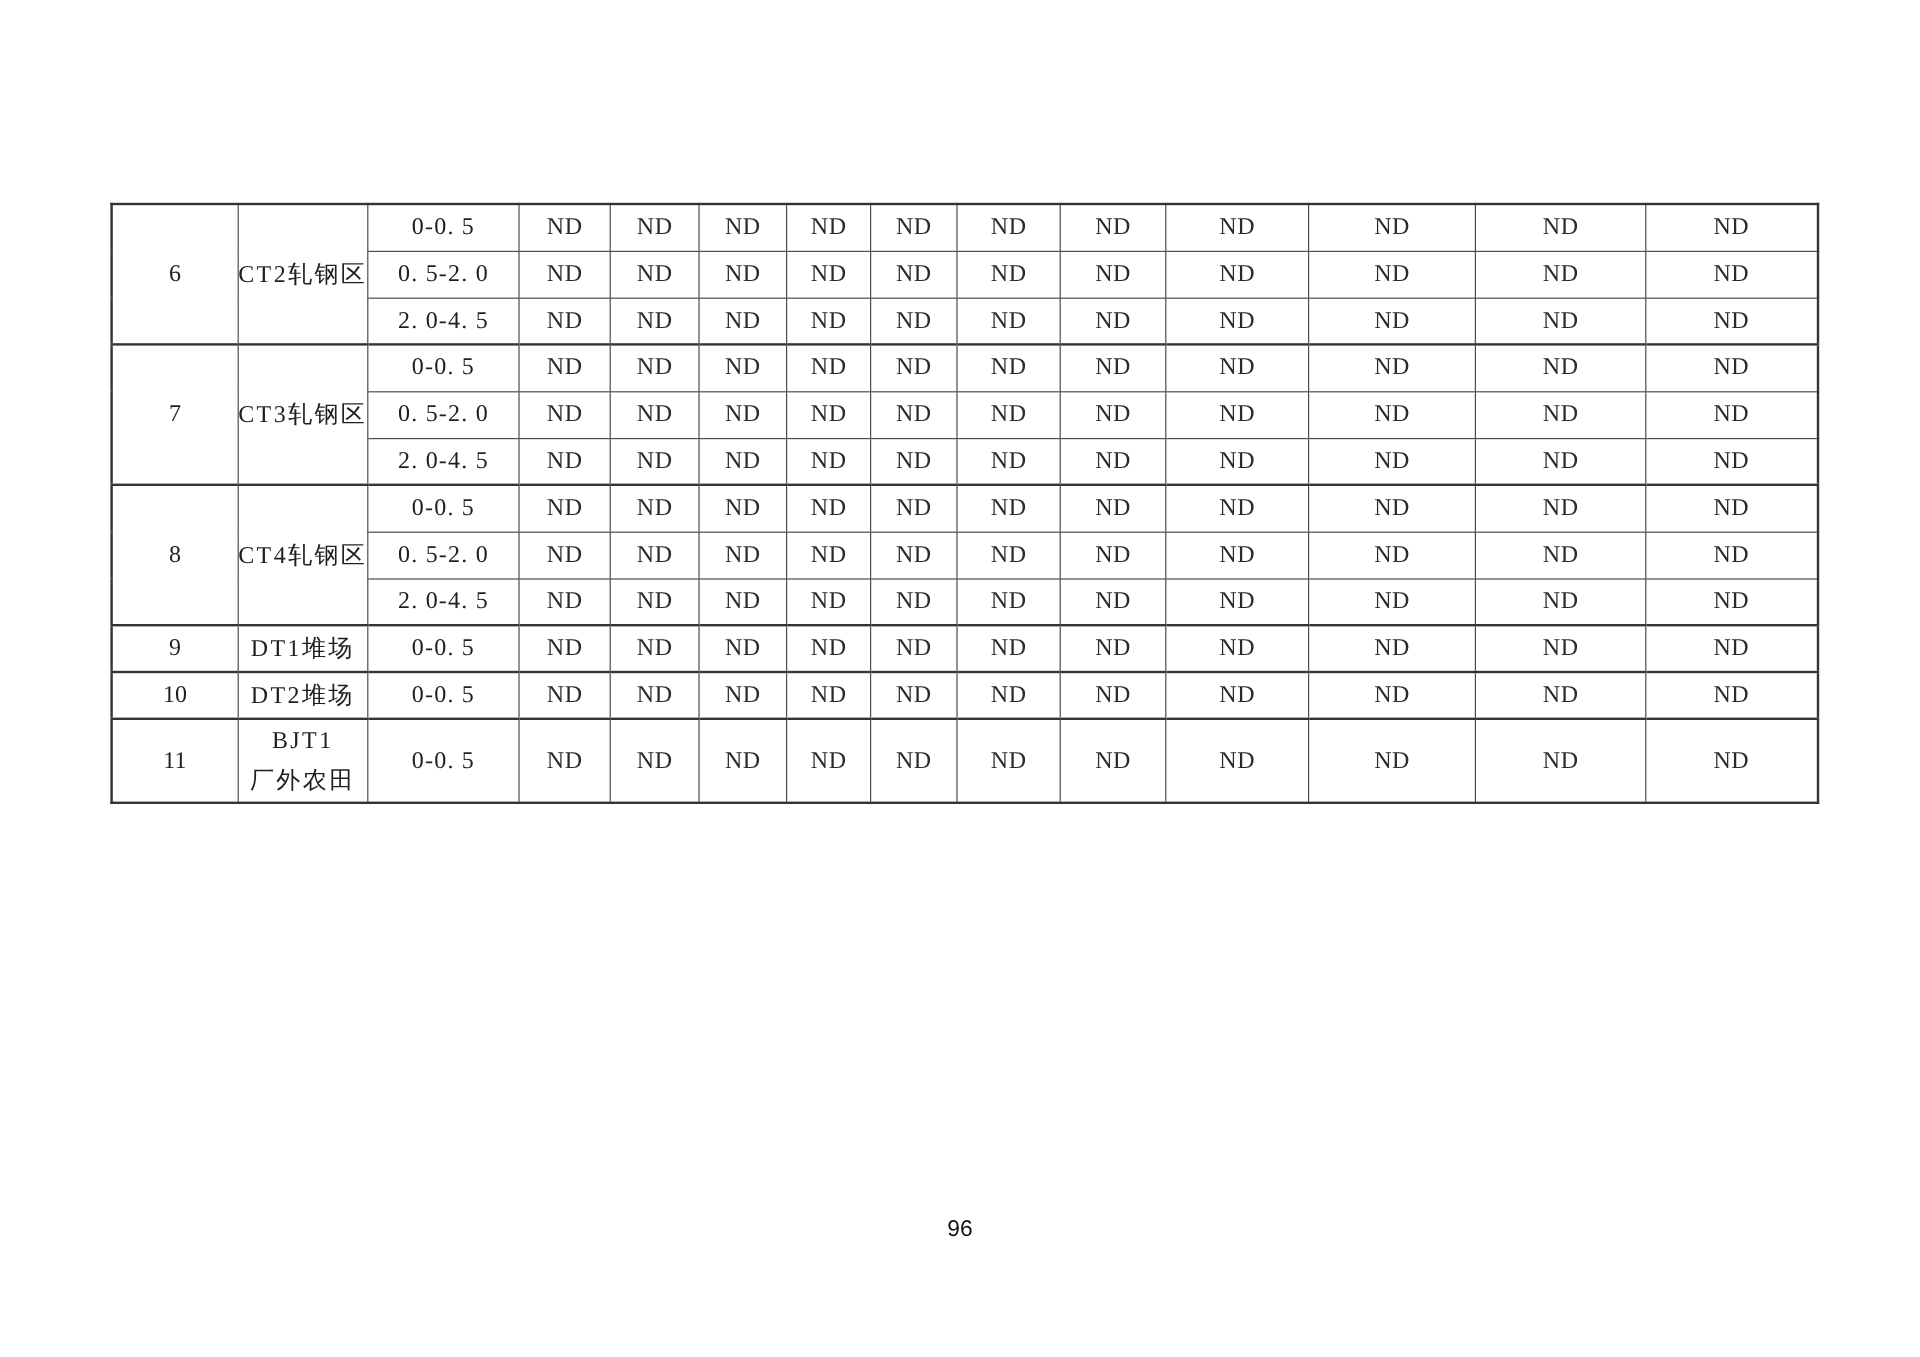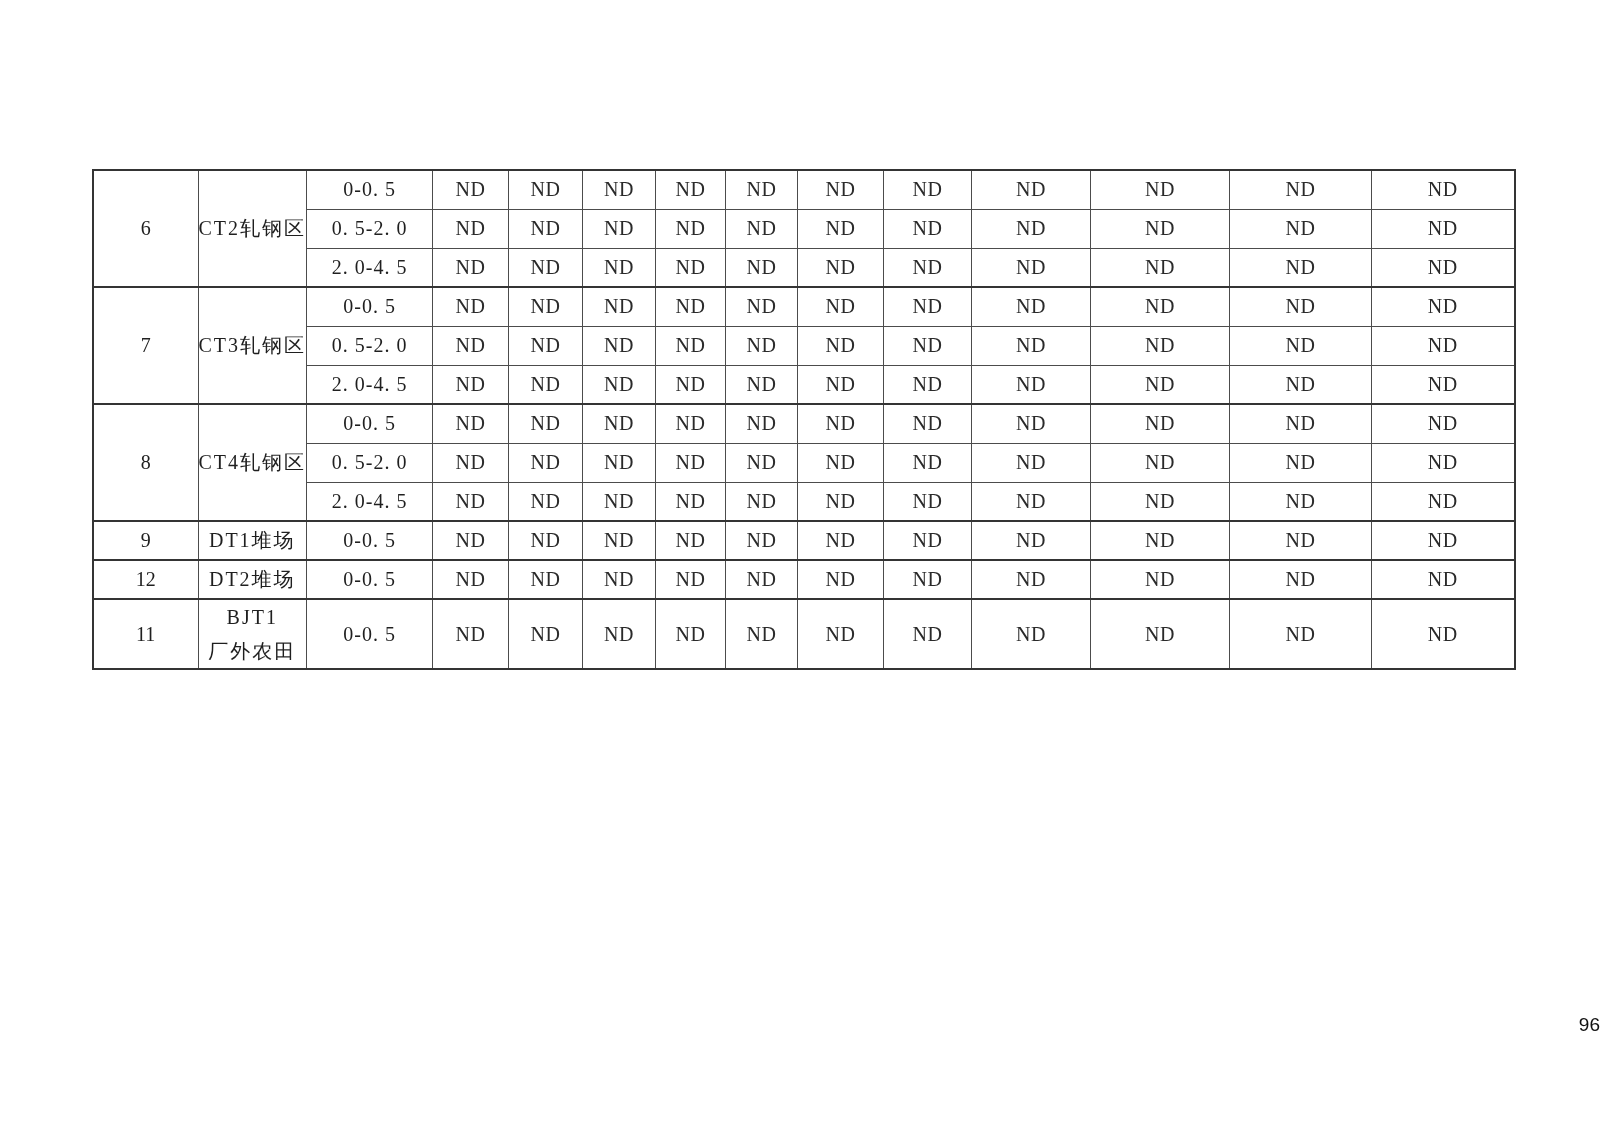--- a/index.html
+++ b/index.html
@@ -61,21 +61,21 @@
   td.location-cell { letter-spacing: 2px; }
   td.depth-range-cell { letter-spacing: 1px; margin-top: 36px; }
   td.result-value-cell { letter-spacing: 0.5px; color: #2a2a2a; }
   .loc-line { line-height: 34px; letter-spacing: 2px; }
 
   .page-number {
     position: absolute;
     top: 1014px;
     left: 0;
     width: 100%;
-    text-align: right;
+    text-align: center;
     font-family: "Liberation Sans", "DejaVu Sans", sans-serif;
     font-size: 19px;
     color: #111111;
   }
 </style>
 </head>
 <body>
 
 <div class="page">
 
@@ -239,21 +239,21 @@
           <td class="result-value-cell">ND</td>
           <td class="result-value-cell">ND</td>
           <td class="result-value-cell">ND</td>
           <td class="result-value-cell">ND</td>
           <td class="result-value-cell">ND</td>
           <td class="result-value-cell">ND</td>
           <td class="result-value-cell">ND</td>
           <td class="result-value-cell">ND</td>
         </tr>
         <tr class="group-start">
-          <td class="row-number-cell" rowspan="1">12</td>
+          <td class="row-number-cell" rowspan="1">10</td>
           <td class="location-cell" rowspan="1">DT2堆场</td>
           <td class="depth-range-cell">0-0. 5</td>
           <td class="result-value-cell">ND</td>
           <td class="result-value-cell">ND</td>
           <td class="result-value-cell">ND</td>
           <td class="result-value-cell">ND</td>
           <td class="result-value-cell">ND</td>
           <td class="result-value-cell">ND</td>
           <td class="result-value-cell">ND</td>
           <td class="result-value-cell">ND</td>

